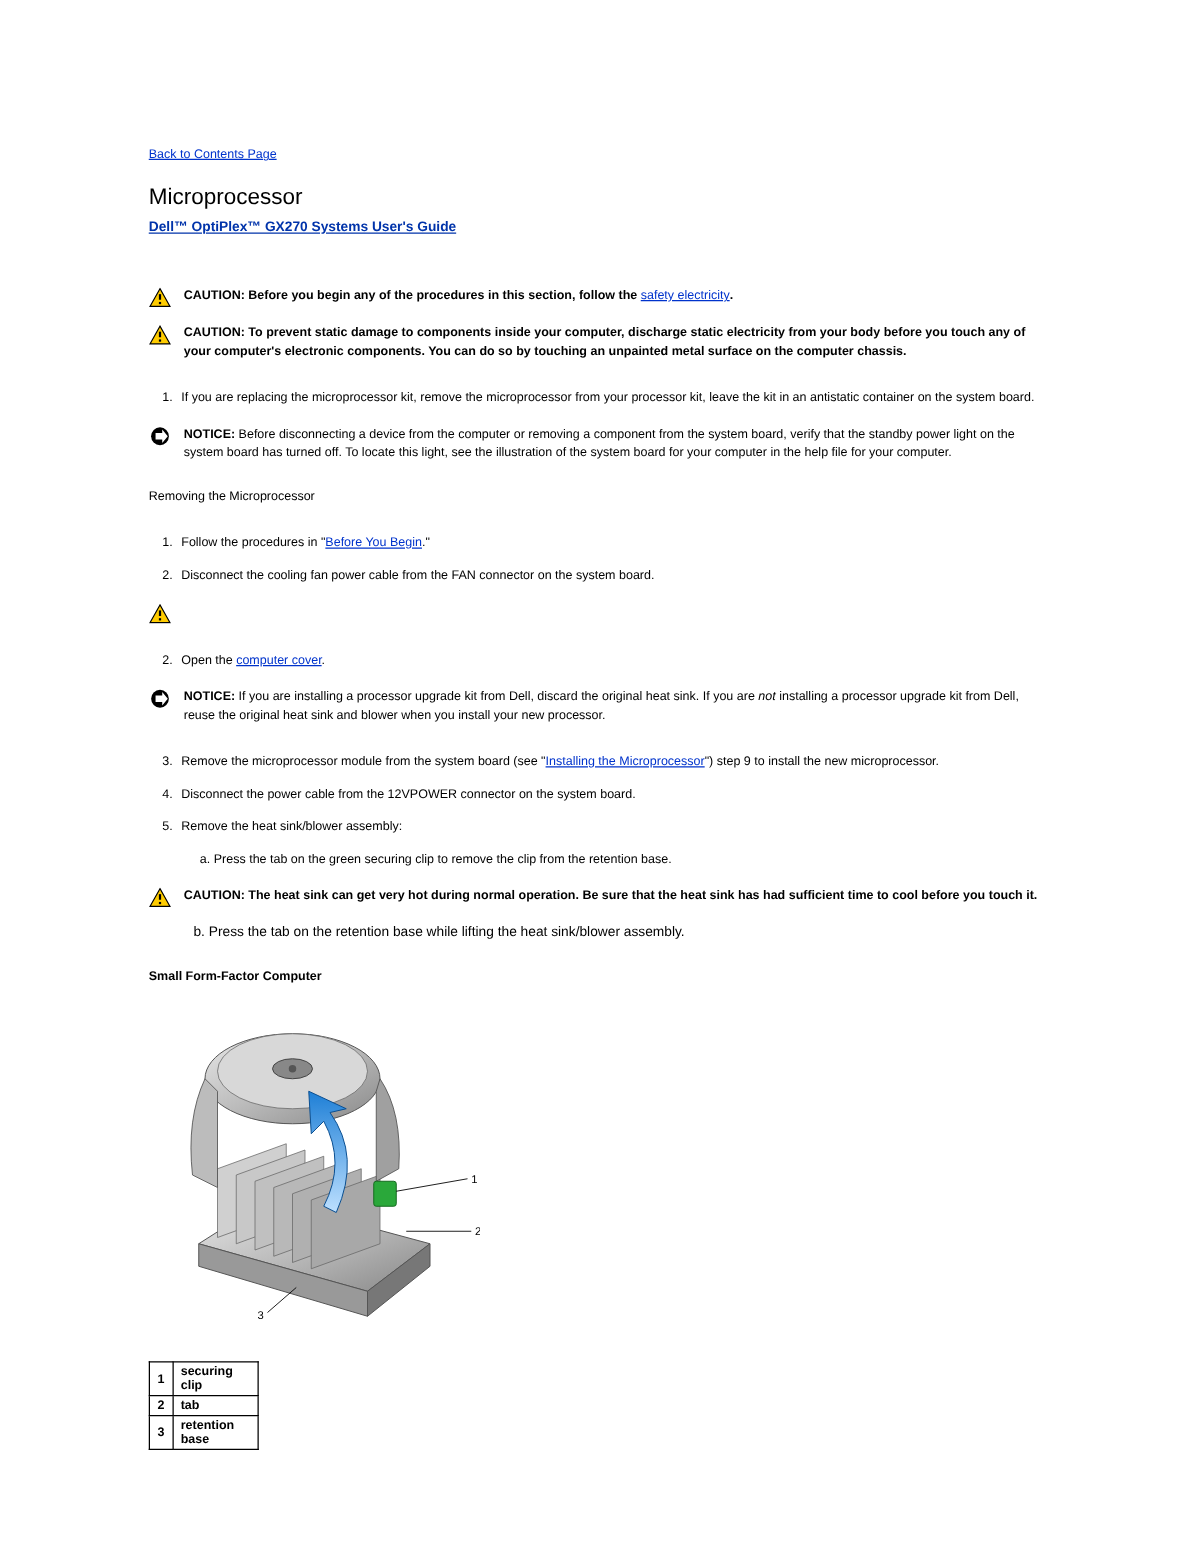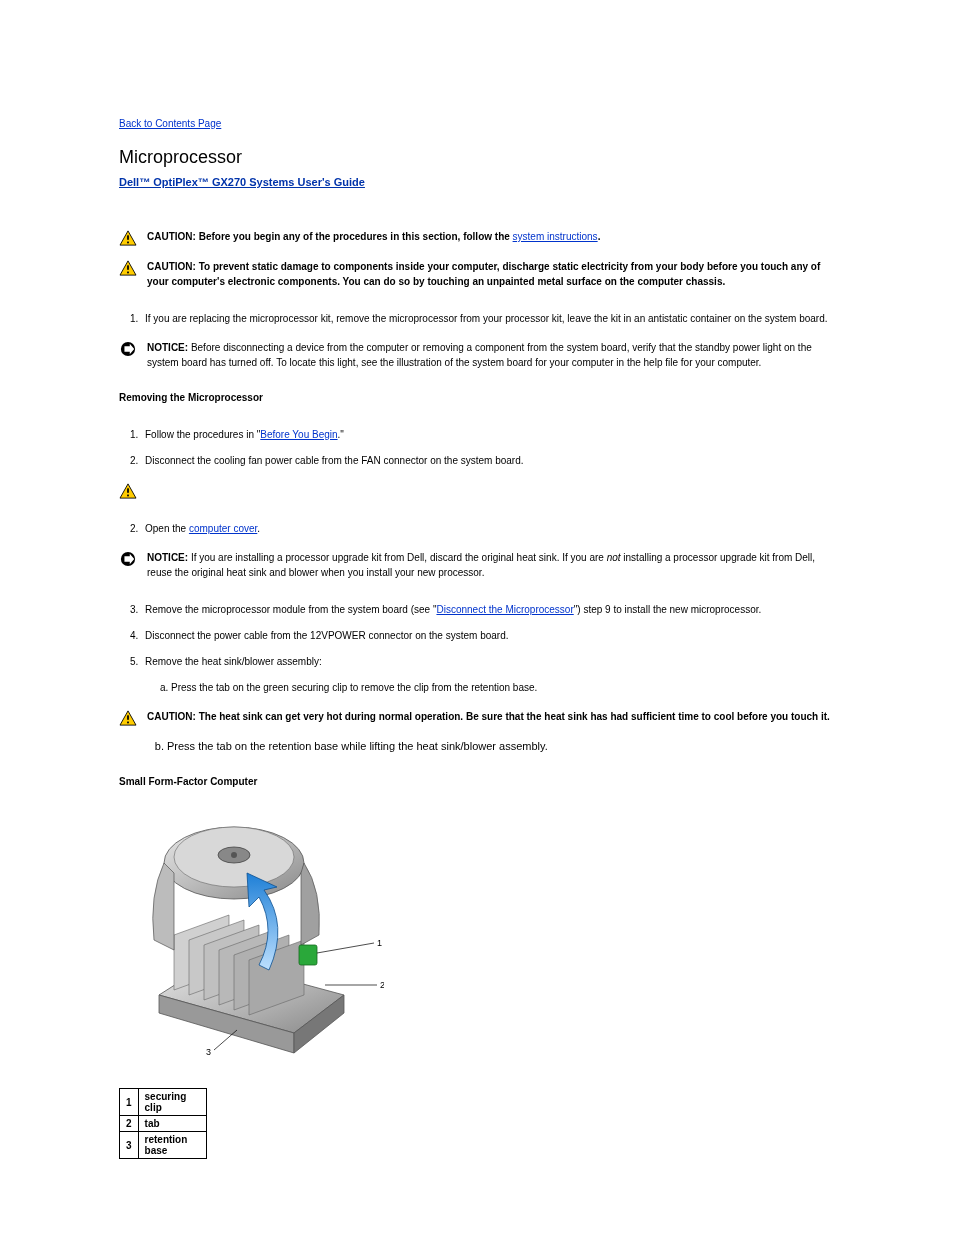--- a/index.html
+++ b/index.html
@@ -6,21 +6,21 @@
 body { font-family: Verdana, Arial, sans-serif; font-size: 11px; color: #000; background: #fff; padding: 118px 119px 60px 119px; width: 954px; }
 .back-link { color: #0033cc; text-decoration: underline; font-size: 10px; margin-bottom: 18px; display: block; }
 .page-title { font-size: 18px; font-weight: normal; margin-bottom: 8px; }
 .subtitle { color: #0033aa; font-weight: bold; font-size: 11px; margin-bottom: 42px; text-decoration: underline; }
 .callout { display: flex; align-items: flex-start; margin-bottom: 14px; }
 .callout-icon { width: 18px; height: 16px; flex-shrink: 0; margin-right: 10px; }
 .callout-text { font-size: 10px; line-height: 1.45; flex: 1; }
 .callout-text strong { font-weight: bold; }
 .callout-text a { color: #0033cc; text-decoration: underline; }
 .inline-link { color: #0033cc; text-decoration: underline; }
-.plain-para { font-size: 10px; line-height: 1.5; margin: 20px 0 0 0; font-weight: bold; }
+.plain-para { font-size: 10px; line-height: 1.5; margin: 20px 0 0 0; }
 ol.steps { list-style: decimal; margin: 22px 0 14px 22px; font-size: 10px; line-height: 1.6; }
 ol.steps > li { margin-bottom: 10px; padding-left: 4px; }
 ol.steps-sub { list-style: lower-alpha; margin: 10px 0 0 26px; }
 ol.steps-sub > li { margin-bottom: 8px; }
 .sec-label { font-weight: bold; font-size: 10px; margin-top: 24px; margin-bottom: 0; }
 .figure-image { width: 265px; height: 265px; margin: 8px 0 20px 0; }
 .callout-table { border-collapse: collapse; margin-top: 6px; }
 .callout-table td { border: 1px solid #000; font-size: 10px; padding: 2px 6px; }
 .callout-table td.num { width: 18px; text-align: center; font-weight: bold; }
 .callout-table td.lbl { width: 68px; font-weight: bold; }
@@ -38,21 +38,21 @@
 <h1 class="page-title">Microprocessor</h1>
 <div class="subtitle">Dell™ OptiPlex™ GX270 Systems User's Guide</div>
 
 <div class="callout">
   <svg class="callout-icon" viewBox="0 0 20 18">
       <polygon class="tri-caution" points="10,1 19,17 1,17"></polygon>
       <rect x="9" y="6" width="2" height="5" fill="#000"></rect>
       <rect x="9" y="13" width="2" height="2" fill="#000"></rect>
     </svg>
   <div class="callout-text">
-    <strong>CAUTION: Before you begin any of the procedures in this section, follow the </strong><a href="#" class="inline-link">system instructions</a><strong>.</strong>
+    <strong>CAUTION: Before you begin any of the procedures in this section, follow the </strong><a href="#" class="inline-link">safety electricity</a><strong>.</strong>
   </div>
 </div>
 
 <div class="callout">
   <svg class="callout-icon" viewBox="0 0 20 18">
       <polygon class="tri-caution" points="10,1 19,17 1,17"></polygon>
       <rect x="9" y="6" width="2" height="5" fill="#000"></rect>
       <rect x="9" y="13" width="2" height="2" fill="#000"></rect>
     </svg>
   <div class="callout-text">
@@ -97,21 +97,21 @@
   <svg class="callout-icon" viewBox="0 0 18 18">
       <circle class="notice-circle" cx="9" cy="9" r="8"></circle>
       <path class="notice-arrow" d="M5 6 L11 6 L11 3 L16 9 L11 15 L11 12 L5 12 Z"></path>
     </svg>
   <div class="callout-text">
     <strong>NOTICE:</strong><span> If you are installing a processor upgrade kit from Dell, discard the original heat sink. If you are </span><em>not</em><span> installing a processor upgrade kit from Dell, reuse the original heat sink and blower when you install your new processor.</span>
   </div>
 </div>
 
 <ol class="steps" start="3">
-  <li><span>Remove the microprocessor module from the system board (see "</span><a href="#" class="inline-link">Disconnect the Microprocessor</a><span>") step 9 to install the new microprocessor.</span></li>
+  <li><span>Remove the microprocessor module from the system board (see "</span><a href="#" class="inline-link">Installing the Microprocessor</a><span>") step 9 to install the new microprocessor.</span></li>
   <li>Disconnect the power cable from the 12VPOWER connector on the system board.</li>
   <li><span>Remove the heat sink/blower assembly:</span>
     <ol class="steps-sub">
       <li>Press the tab on the green securing clip to remove the clip from the retention base.</li>
     </ol>
   </li>
 </ol>
 
 <div class="callout">
   <svg class="callout-icon" viewBox="0 0 20 18">

